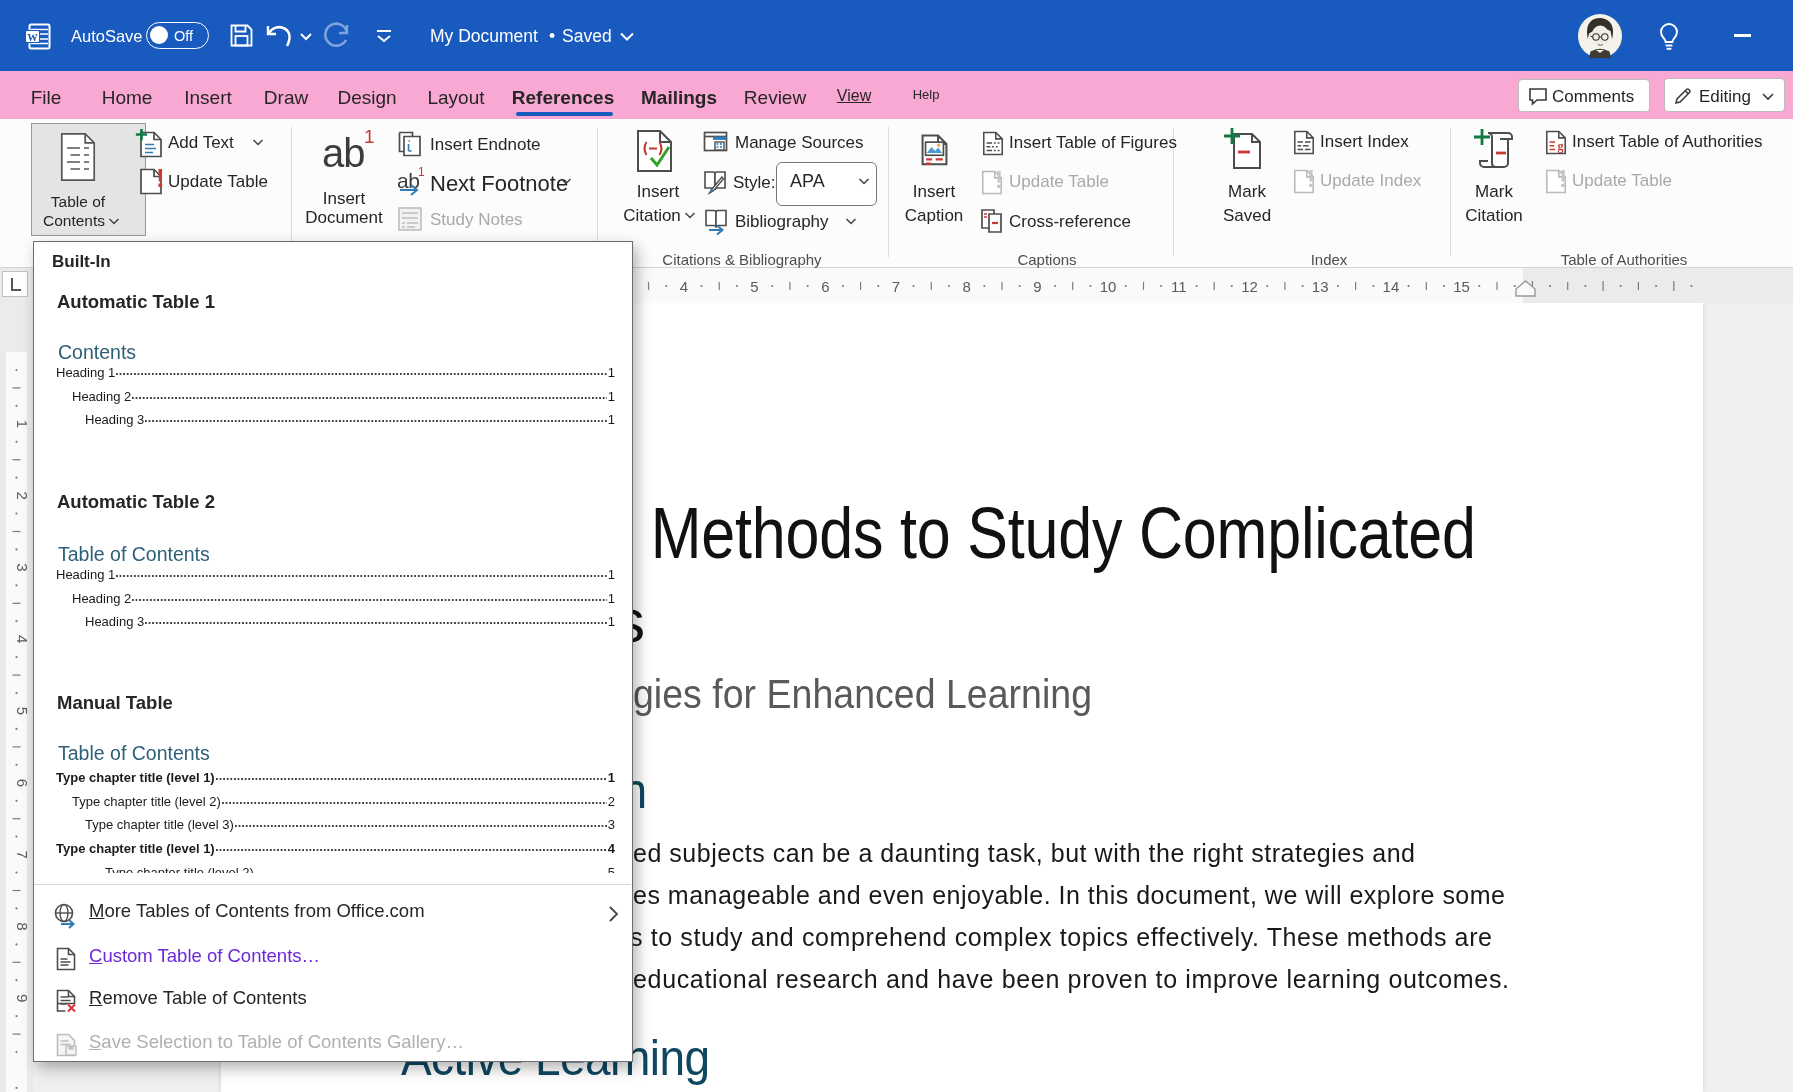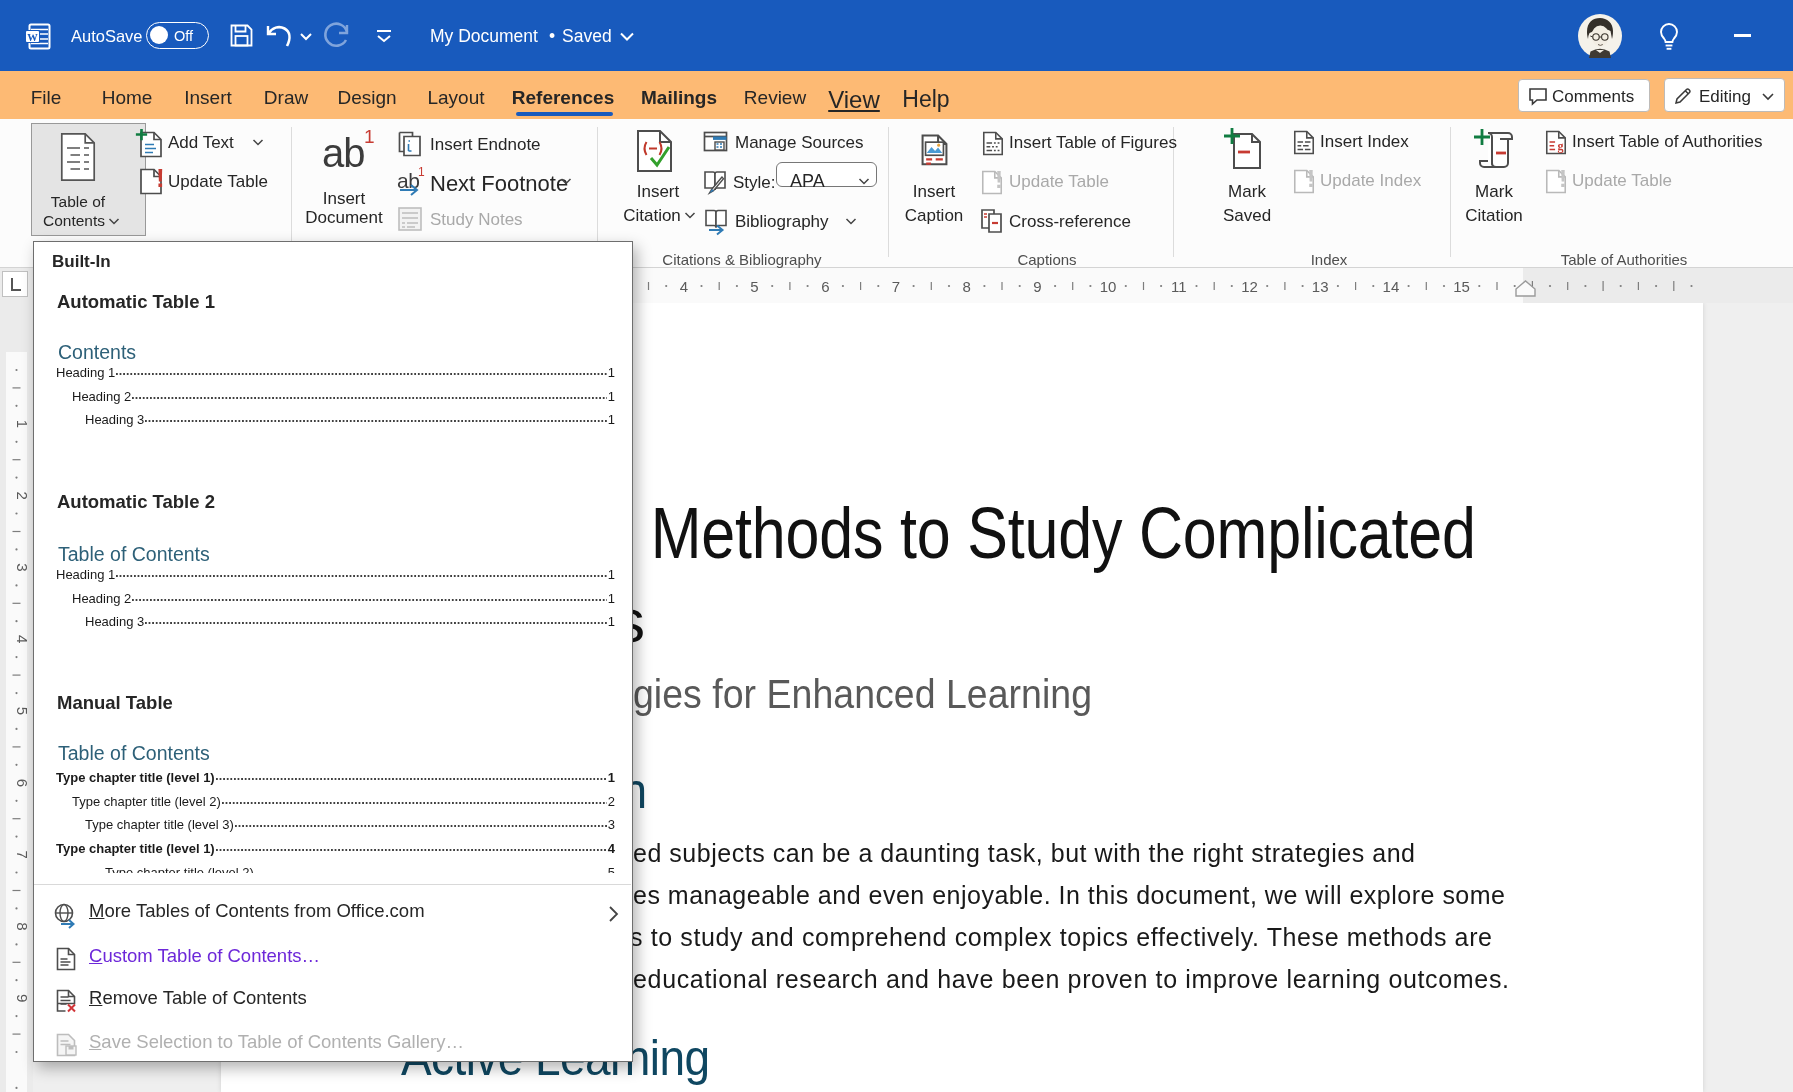--- a/index.html
+++ b/index.html
@@ -71,32 +71,32 @@
 <path d="M12.5 37.5 q9.5 -5.5 19 0 l1.5 6.5 h-22 z" fill="#3f3a33"></path>
 <path d="M18 36 l4 3 4-3" fill="#f2ede3"></path>
 </svg>
     <svg class="ab" style="left:1656px;top:22px;" width="26" height="28" viewBox="0 0 26 28">
 <path d="M13 2 a8 8 0 0 1 8 8 c0 3-1.5 4.8-3 6.5 c-1 1.2-1.5 2-1.6 3.5 h-6.8 c-.1-1.5-.6-2.3-1.6-3.5 c-1.5-1.7-3-3.5-3-6.5 a8 8 0 0 1 8-8 z" fill="none" stroke="#fff" stroke-width="1.9"></path>
 <path d="M9.6 23.5 h6.8" stroke="#fff" stroke-width="1.9"></path>
 <path d="M10.6 26.8 h4.8" stroke="#fff" stroke-width="1.9"></path>
 </svg>
     <div class="ab" style="left:1734px;top:34px;width:17px;height:2.6px;background:#fff;"></div>
 </div>
-<div class="ab" style="left:0;top:71px;width:1793px;height:48px;background:#fdba74;z-index:5;">
+<div class="ab" style="left:0;top:71px;width:1793px;height:48px;background:#f9a8d4;z-index:5;">
 <div class="ab lh1" style="left:46px;top:17px;transform:translateX(-50%);font-size:19px;font-weight:400;color:#262626;">File</div>
 <div class="ab lh1" style="left:127px;top:17px;transform:translateX(-50%);font-size:19px;font-weight:400;color:#262626;">Home</div>
 <div class="ab lh1" style="left:208px;top:17px;transform:translateX(-50%);font-size:19px;font-weight:400;color:#262626;">Insert</div>
 <div class="ab lh1" style="left:286px;top:17px;transform:translateX(-50%);font-size:19px;font-weight:400;color:#262626;">Draw</div>
 <div class="ab lh1" style="left:367px;top:17px;transform:translateX(-50%);font-size:19px;font-weight:400;color:#262626;">Design</div>
 <div class="ab lh1" style="left:456px;top:17px;transform:translateX(-50%);font-size:19px;font-weight:400;color:#262626;">Layout</div>
 <div class="ab lh1" style="left:563px;top:17px;transform:translateX(-50%);font-size:19px;font-weight:700;color:#262626;">References</div>
 <div class="ab lh1" style="left:679px;top:17px;transform:translateX(-50%);font-size:19px;font-weight:700;color:#262626;">Mailings</div>
 <div class="ab lh1" style="left:775px;top:17px;transform:translateX(-50%);font-size:19px;font-weight:400;color:#262626;">Review</div>
-<div class="ab lh1" style="left:854px;top:17px;transform:translateX(-50%);font-size:24px;font-weight:400;color:#262626;text-decoration:underline;">View</div>
-<div class="ab lh1" style="left:926px;top:17px;transform:translateX(-50%);font-size:23px;font-weight:400;color:#262626;">Help</div>
+<div class="ab lh1" style="left:854px;top:17px;transform:translateX(-50%);font-size:16px;font-weight:400;color:#262626;text-decoration:underline;">View</div>
+<div class="ab lh1" style="left:926px;top:17px;transform:translateX(-50%);font-size:13px;font-weight:400;color:#262626;">Help</div>
 <div class="ab" style="left:516px;top:41px;width:97px;height:3.5px;background:#185ABD;border-radius:2px;"></div>
 <div class="ab" style="left:1518px;top:8px;width:132px;height:33px;background:#fff;border:1px solid #bdbbb9;border-radius:4px;box-sizing:border-box;">
 <svg class="ab" style="left:9px;top:7px;" width="20" height="19" viewBox="0 0 20 19">
 <path d="M2 2 h16 v11 h-9 l-4.5 4 v-4 h-2.5 z" fill="none" stroke="#3a3a3a" stroke-width="1.6"></path>
       </svg>
 <div class="ab lh1" style="left:33px;top:8px;font-size:17px;color:#262626;">Comments</div>
     </div>
 <div class="ab" style="left:1664px;top:7px;width:121px;height:34px;background:#fff;border:1px solid #bdbbb9;border-radius:4px;box-sizing:border-box;">
 <svg class="ab" style="left:8px;top:7px;" width="20" height="20" viewBox="0 0 20 20">
 <path d="M3 17 l1-4 L13.5 3.5 a1.6 1.6 0 0 1 2.3 0 l.7 .7 a1.6 1.6 0 0 1 0 2.3 L7 16 l-4 1z" fill="none" stroke="#3a3a3a" stroke-width="1.5"></path>
@@ -199,21 +199,21 @@
 <path d="M13.5 13 h2 M17 13 h2 M13.5 16 h2 M17 16 h2" stroke="#2f7bb5" stroke-width="1.6"></path>
 </svg>
 <div class="ab lh1" style="left:735px;top:15px;font-size:17px;color:#262626;white-space:nowrap;">Manage Sources</div>
 <svg class="ab" style="left:702px;top:50px;" width="26" height="27" viewBox="0 0 26 27">
 <path d="M3 3 h8 a2 2 0 0 1 2 2 v16 a2 2 0 0 0 -2 -2 h-8 z" fill="#fff" stroke="#4d4d4d" stroke-width="1.6"></path>
 <path d="M23 3 h-8 a2 2 0 0 0 -2 2 v16 a2 2 0 0 1 2 -2 h8 z" fill="#fff" stroke="#4d4d4d" stroke-width="1.6"></path>
 <path d="M20 8 L10 20 l-2.5 4 4-2.2 10-12z" fill="#fff" stroke="#4d4d4d" stroke-width="1.4"></path>
 <path d="M7.5 24 l2.5-4 2 1.8z" fill="#2f7bb5"></path>
 </svg>
 <div class="ab lh1" style="left:733px;top:55px;font-size:17px;color:#262626;white-space:nowrap;">Style:</div>
-<div class="ab" style="left:776px;top:43px;width:101px;height:25px;background:#fff;border:1px solid #777;border-radius:6px;box-sizing:border-box;">
+<div class="ab" style="left:776px;top:43px;width:101px;height:44px;background:#fff;border:1px solid #777;border-radius:6px;box-sizing:border-box;">
 <div class="ab lh1" style="left:13px;top:9px;font-size:18px;color:#262626;">APA</div>
     </div>
 <svg class="ab" style="left:858px;top:58px;" width="12" height="9" viewBox="0 0 12 9">
       <path d="M1.5 2 l4.5 4.5 4.5-4.5" fill="none" stroke="#444" stroke-width="1.5"></path>
     </svg>
 <svg class="ab" style="left:703px;top:89px;" width="26" height="27" viewBox="0 0 26 27">
 <path d="M3 2.5 h8 a2 2 0 0 1 2 2 v15 a2 2 0 0 0 -2 -2 h-8 z" fill="#fff" stroke="#4d4d4d" stroke-width="1.6"></path>
 <path d="M23 2.5 h-8 a2 2 0 0 0 -2 2 v15 a2 2 0 0 1 2 -2 h8 z" fill="#fff" stroke="#4d4d4d" stroke-width="1.6"></path>
 <path d="M6 22 h12 M14 17.5 l5.5 4.5 -5.5 4.5" fill="none" stroke="#2f7bb5" stroke-width="2"></path>
 </svg>

